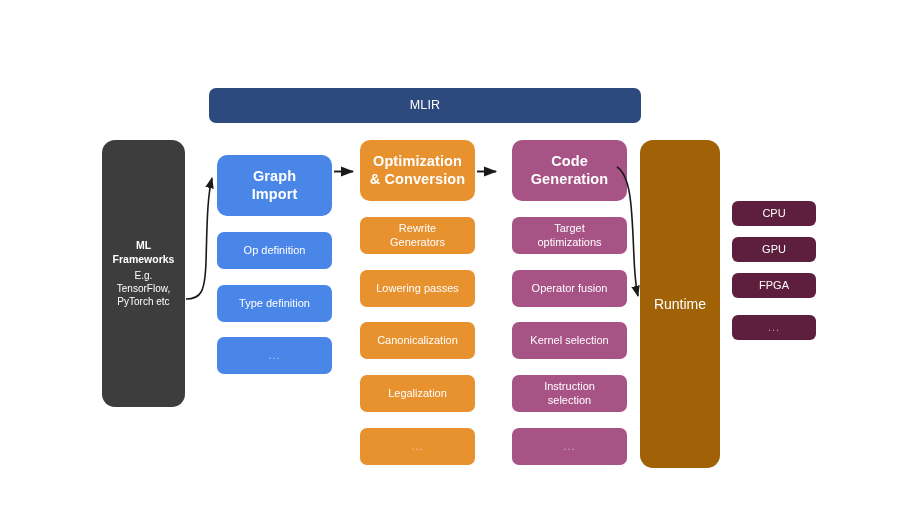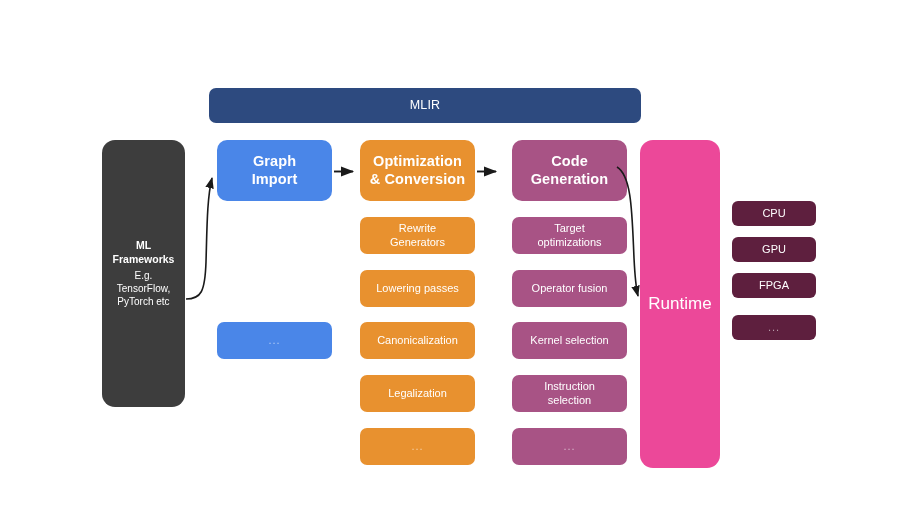--- a/index.html
+++ b/index.html
@@ -69,21 +69,21 @@
   
   .stage-head {
     top: 140px;
     width: 115px;
     height: 61px;
     border-radius: 10px;
     font-size: 14.5px;
     font-weight: bold;
     letter-spacing: .1px;
   }
-  .col-blue   { background: #4a86e8; }
+  .col-blue   { background: #4a86e8; margin-top: 15px; }
   .col-orange { background: #e8912f; }
   .col-purple { background: #a85385; }
 
   
   .stage-item {
     width: 115px;
     height: 37px;
     border-radius: 7px;
     font-size: 11px;
     font-weight: normal;
@@ -106,23 +106,23 @@
   .y3 { top: 322px; }
   .y4 { top: 375px; }
   .y5 { top: 428px; }
 
   
   .runtime {
     left: 640px;
     top: 140px;
     width: 80px;
     height: 328px;
-    background: #ec4899;
+    background: #a16207;
     border-radius: 13px;
-    font-size: 17px;
+    font-size: 14px;
     text-align: center;
   }
 
   
   .chip {
     left: 732px;
     width: 84px;
     height: 25px;
     background: #5e1f3e;
     border-radius: 6px;
@@ -152,20 +152,22 @@
   <div class="node frameworks">
     <div class="fw-title">ML
 Frameworks</div>
     <div class="fw-sub">E.g.
 TensorFlow,
 PyTorch etc</div>
   </div>
 
   <div class="node stage-head col-blue x-blue">Graph
 Import</div>
+  <div class="node stage-item col-blue x-blue y1">Op definition</div>
+  <div class="node stage-item col-blue x-blue y2">Type definition</div>
   <div class="node stage-item col-blue x-blue y3 dots">...</div>
 
   <div class="node stage-head col-orange x-orange">Optimization
 &amp; Conversion</div>
   <div class="node stage-item two-line col-orange x-orange y1">Rewrite
 Generators</div>
   <div class="node stage-item col-orange x-orange y2">Lowering passes</div>
   <div class="node stage-item col-orange x-orange y4">Legalization</div>
   <div class="node stage-item col-orange x-orange y3">Canonicalization</div>
   <div class="node stage-item col-orange x-orange y5 dots">...</div>

